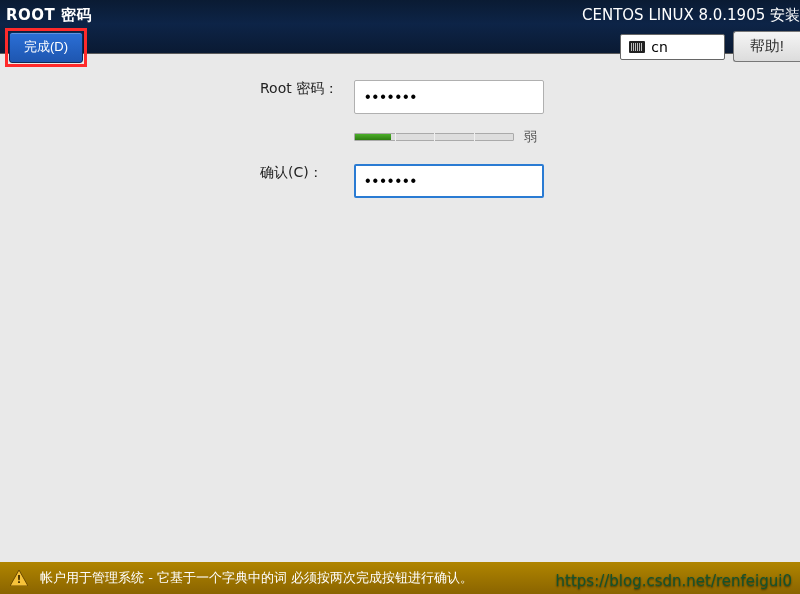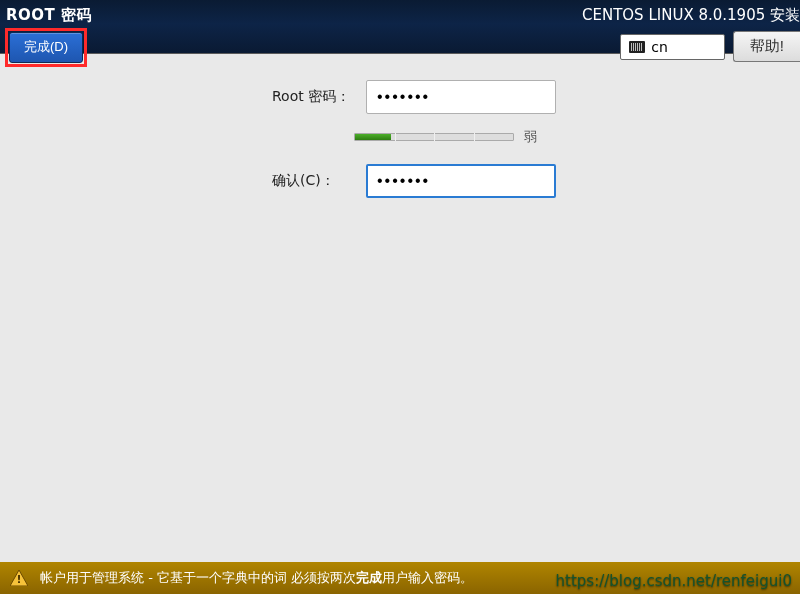--- a/index.html
+++ b/index.html
@@ -69,21 +69,21 @@
     border:1px solid #777; border-right:none;
     color:#333; padding:5px 16px; font-size:15px;
     border-radius:3px 0 0 3px; cursor:pointer;
   }
   .content{
     position:absolute; top:80px; left:0; right:0;
     padding-left:260px;
     color:#333;
   }
   .desc{ font-size:14px; margin-bottom:16px; color:#222;}
-  .row{ display:flex; align-items:center; margin-bottom:14px;margin-left:12px; }
+  .row{ display:flex; align-items:flex-start; margin-bottom:14px; }
   .lbl{ width:94px; text-align:left; color:#222; font-size:14px; }
   .field{
     width:190px; height:34px; border:1px solid #b0b0b0;
     background:#fff; padding:6px 10px; font-size:16px;
     letter-spacing:2px; border-radius:2px;
   }
   .field.focused{ border:2px solid #2a7bd3; padding:5px 9px; }
   .strength-row{ display:flex; align-items:center; gap:10px; margin:0 0 18px 94px;}
   .strength-bar{
     width:160px; height:8px; border:1px solid #aaa;
@@ -101,21 +101,21 @@
     position:absolute; left:0; right:0; bottom:0; height:32px;
     background:#8f6a00;
     background:linear-gradient(#b08500,#8a6400);
     color:#fff; display:flex; align-items:center;
     padding:0 10px; font-size:13px;
   }
   .warn-icon{
     width:18px; height:16px; margin-right:12px; position:relative;
   }
   .warn-icon svg{ width:18px; height:16px; display:block;}
-  .footer b{ font-weight:bold;}
+  .footer b{ font-weight:normal;}
   .watermark{
     position:absolute; right:8px; bottom:4px;
     color:#14532d; font-size:15px;
     text-shadow:0 1px 2px rgba(0,0,0,.6);
     font-weight:500;
   }
 </style>
 </head>
 <body>
 
@@ -162,17 +162,17 @@
 </div>
 
 <div class="footer">
   <span class="warn-icon">
     <svg viewBox="0 0 18 16">
         <polygon points="9,0 18,16 0,16" fill="#f6c23a" stroke="#6b4a00" stroke-width="1"></polygon>
         <text x="9" y="13" text-anchor="middle" font-size="11" fill="#4a3300" font-weight="bold">!</text>
       </svg>
   </span>
   <span>
-    <span>帐户用于管理系统 - 它基于一个字典中的词 必须按两次</span><b>完成</b><span>用户输入密码。</span>
+    <span>帐户用于管理系统 - 它基于一个字典中的词 必须按两次</span><b>完成</b><span>按钮进行确认。</span>
   </span>
 </div>
 
 <div class="watermark">https://blog.csdn.net/renfeigui0</div>
 
 </body></html>

